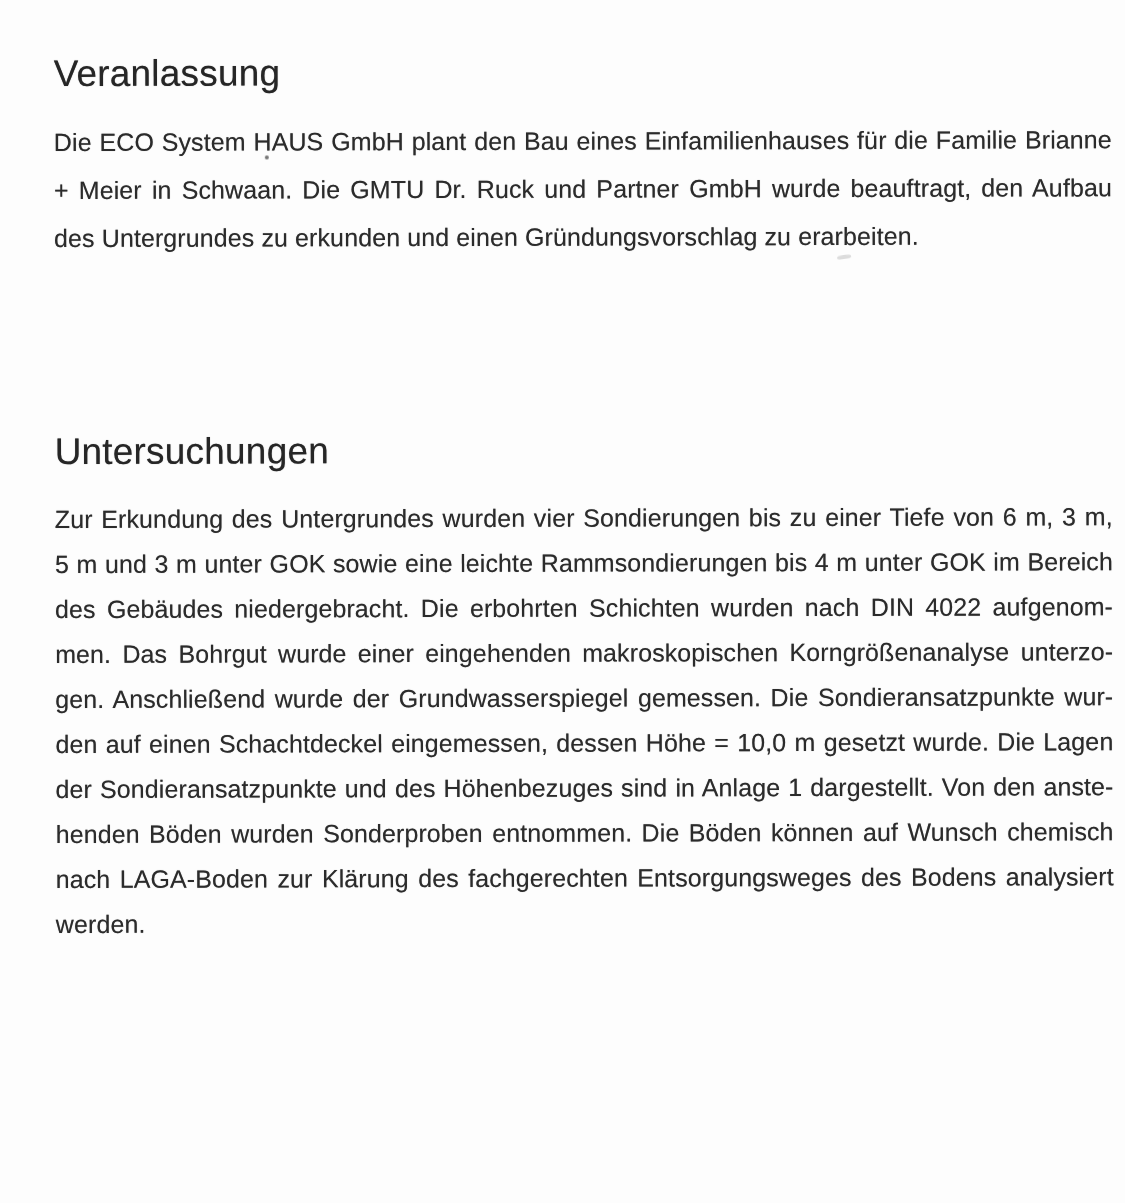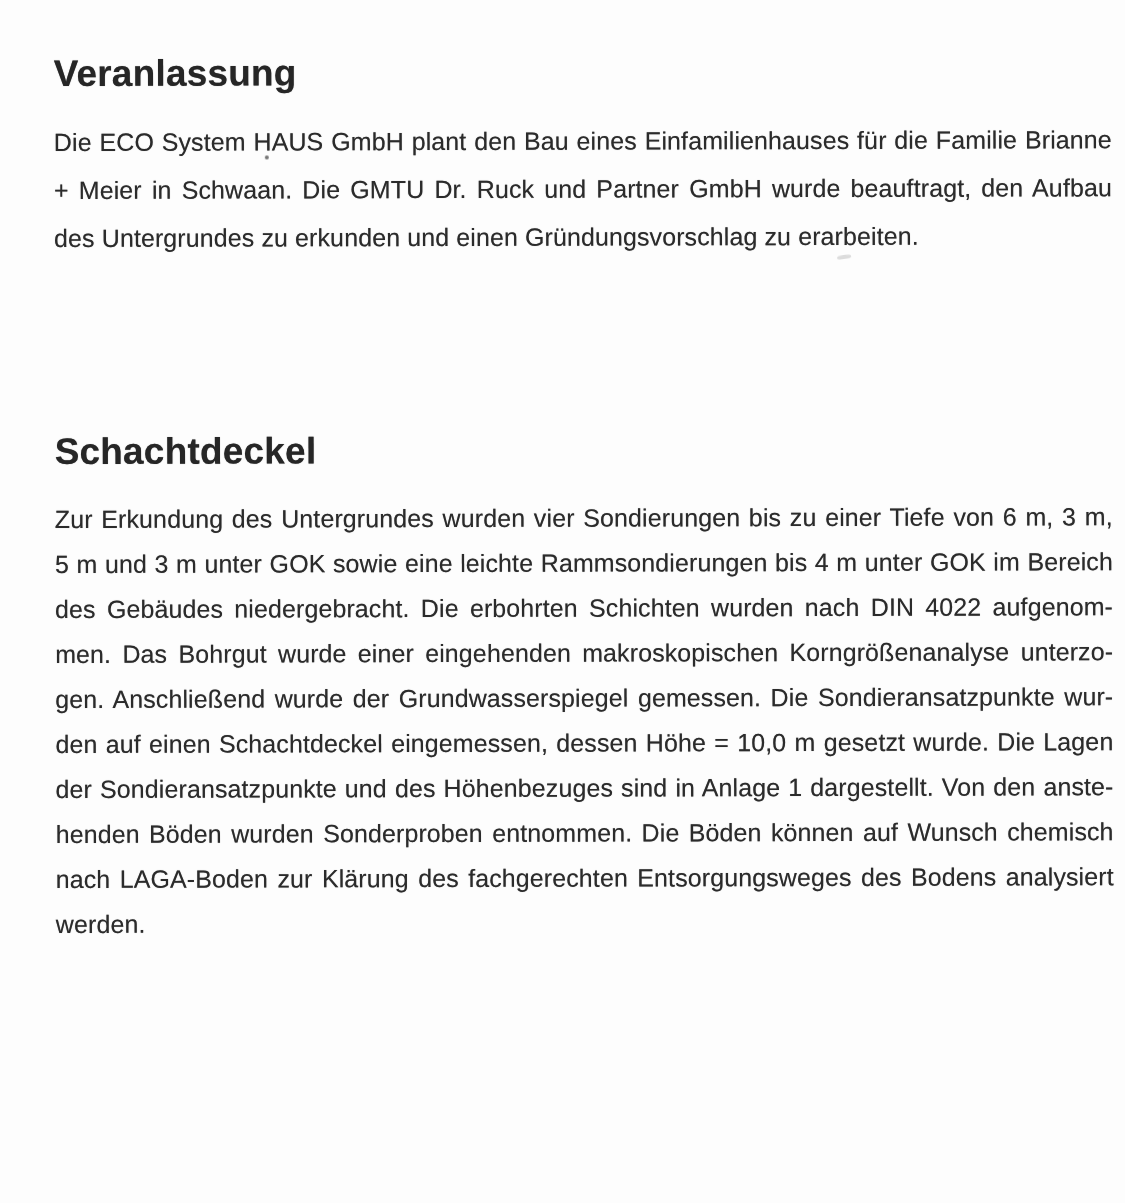--- a/index.html
+++ b/index.html
@@ -20,21 +20,21 @@
     position: absolute;
     inset: 0;
     transform: rotate(-0.15deg);
     transform-origin: 40% 50%;
   }
   .heading {
     position: absolute;
     left: 55px;
     margin: 0;
     font-size: 37px;
-    font-weight: bold;
+    font-weight: normal;
     letter-spacing: 0.2px;
     color: #262626;
     text-shadow: 0 0 0.8px rgba(20,20,20,0.55);
     white-space: nowrap;
   }
   #heading-1 { top: 52px; }
   #heading-2 { top: 430px; }
   .para {
     position: absolute;
     left: 55px;
@@ -84,21 +84,21 @@
   <div class="scan">
 
     <h1 class="heading" id="heading-1">Veranlassung</h1>
 
     <div class="para" id="para-1">
       <div class="line">Die ECO System HAUS GmbH plant den Bau eines Einfamilienhauses für die Familie Brianne</div>
       <div class="line">+ Meier in Schwaan. Die GMTU Dr. Ruck und Partner GmbH wurde beauftragt, den Aufbau</div>
       <div class="line last">des Untergrundes zu erkunden und einen Gründungsvorschlag zu erarbeiten.</div>
     </div>
 
-    <h1 class="heading" id="heading-2">Schachtdeckel</h1>
+    <h1 class="heading" id="heading-2">Untersuchungen</h1>
 
     <div class="para" id="para-2">
       <div class="line">Zur Erkundung des Untergrundes wurden vier Sondierungen bis zu einer Tiefe von 6 m, 3 m,</div>
       <div class="line">5 m und 3 m unter GOK sowie eine leichte Rammsondierungen bis 4 m unter GOK im Bereich</div>
       <div class="line">des Gebäudes niedergebracht. Die erbohrten Schichten wurden nach DIN 4022 aufgenom-</div>
       <div class="line">men. Das Bohrgut wurde einer eingehenden makroskopischen Korngrößenanalyse unterzo-</div>
       <div class="line">gen. Anschließend wurde der Grundwasserspiegel gemessen. Die Sondieransatzpunkte wur-</div>
       <div class="line">den auf einen Schachtdeckel eingemessen, dessen Höhe = 10,0 m gesetzt wurde. Die Lagen</div>
       <div class="line">der Sondieransatzpunkte und des Höhenbezuges sind in Anlage 1 dargestellt. Von den anste-</div>
       <div class="line">henden Böden wurden Sonderproben entnommen. Die Böden können auf Wunsch chemisch</div>

